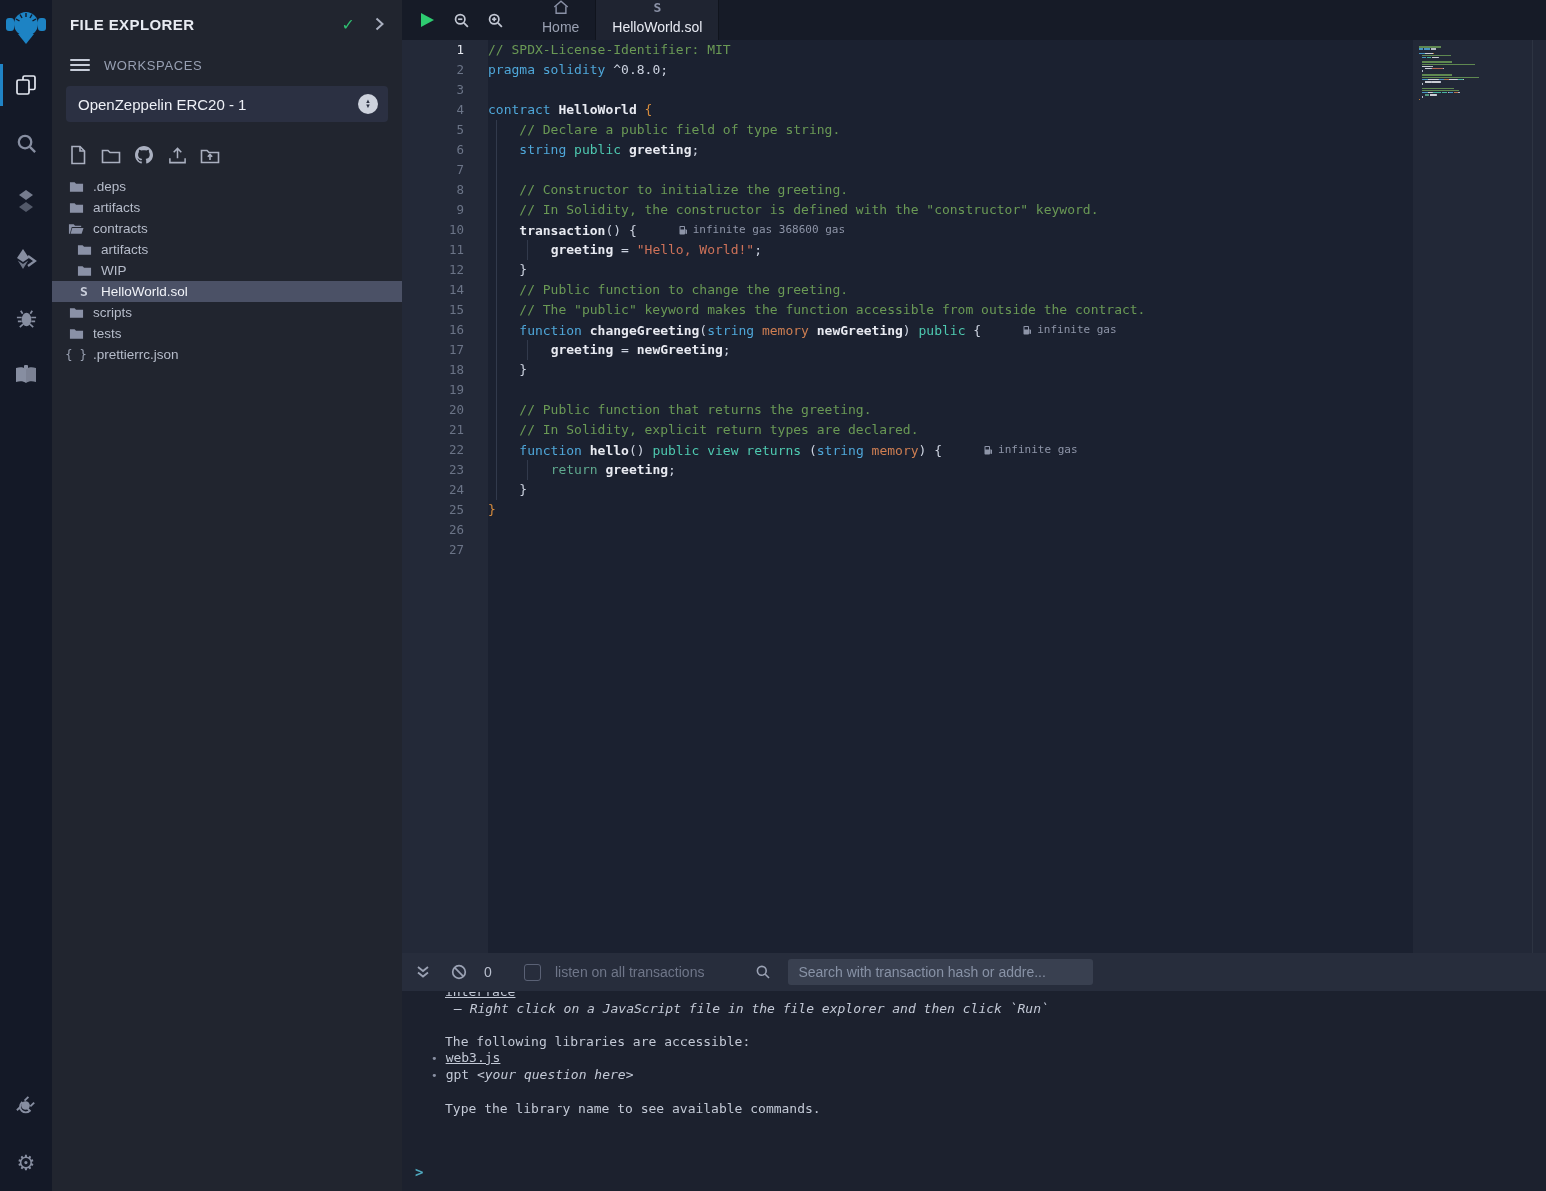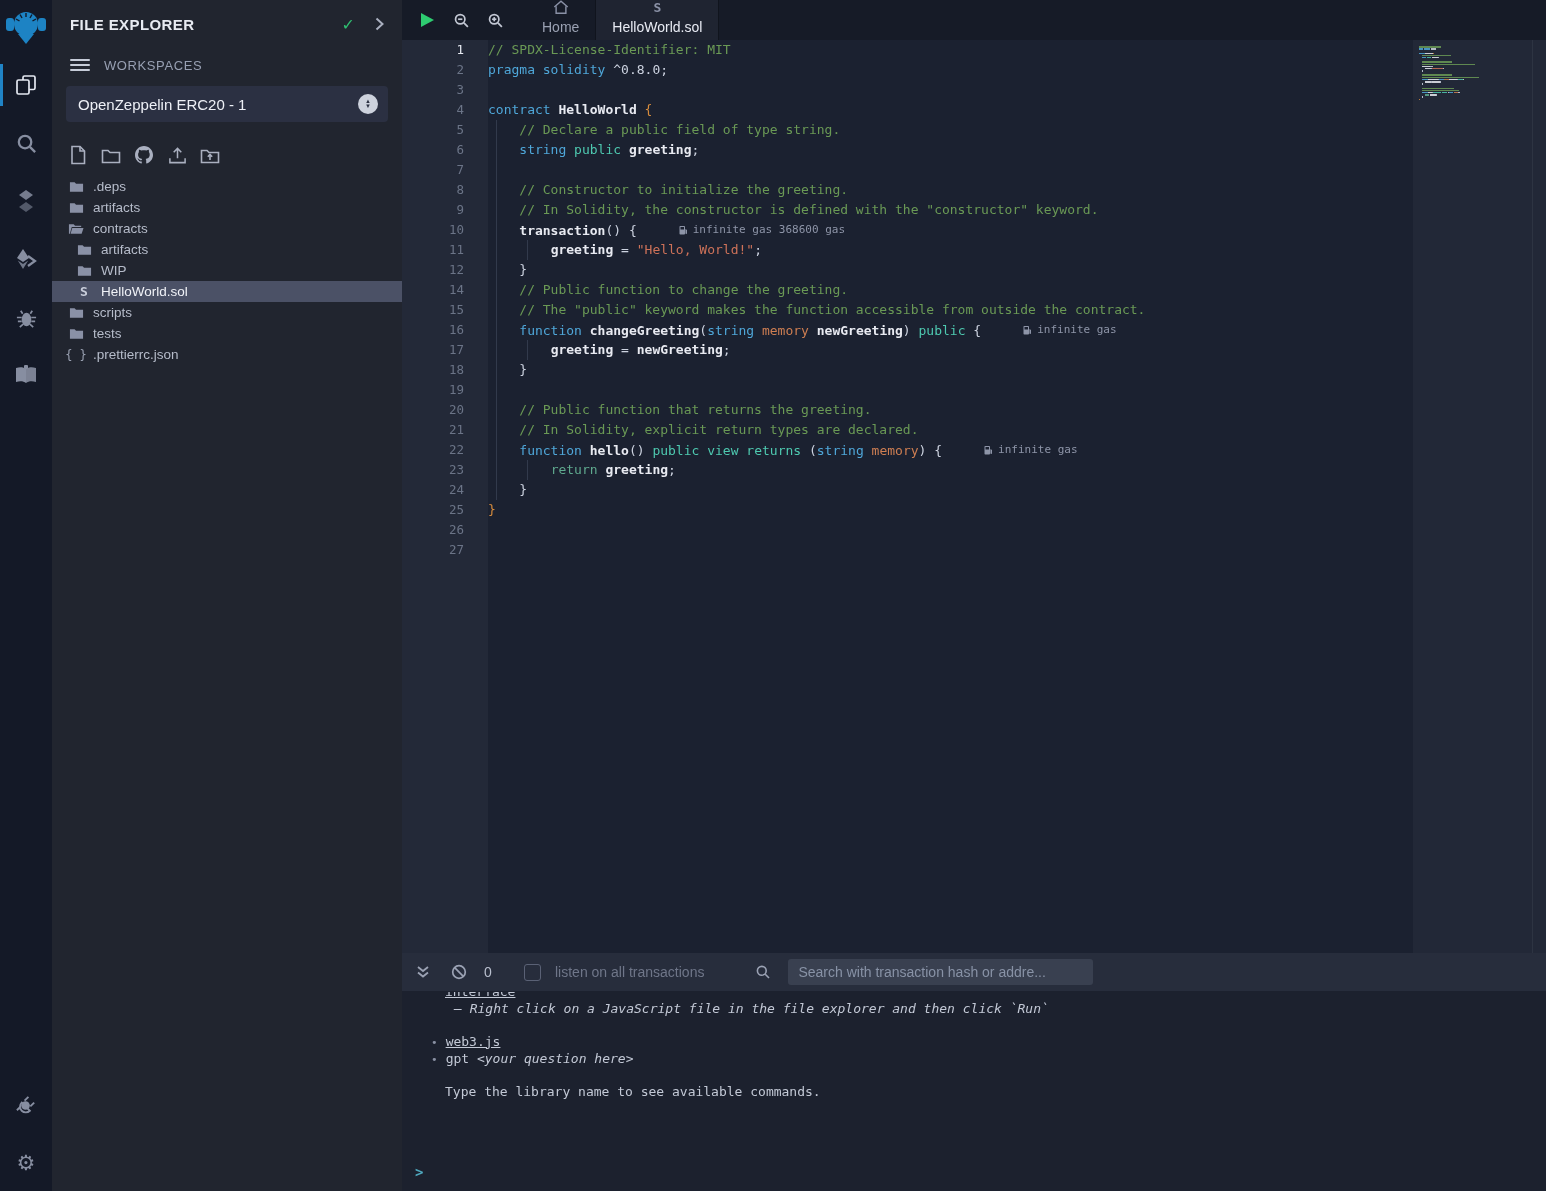--- a/index.html
+++ b/index.html
@@ -644,20 +644,21 @@
             <line x1="12.8" y1="12.8" x2="17.5" y2="17.5"></line>
         </svg>
       </span>
       <input class="tb-input" placeholder="Search with transaction hash or addre..." style="">
     </div>
 
     <div class="termout" id="termout">
       <div class="tline clipped"><span class="seg lk">interface</span></div>
         <div class="tline deep"><span class="seg it">– Right click on a JavaScript file in the file explorer and then click `Run`</span></div>
         <div class="tline">&nbsp;</div>
+        <div class="tline"><span class="seg">The following libraries are accessible:</span></div>
         <div class="tline bullet"><span class="seg lk">web3.js</span></div>
         <div class="tline bullet"><span class="seg">gpt </span><span class="seg it">&lt;your question here&gt;</span></div>
         <div class="tline">&nbsp;</div>
         <div class="tline"><span class="seg">Type the library name to see available commands.</span></div>
         <div class="prompt">&gt;</div>
     </div>
   </main>
 </div>
 
 </body></html>

